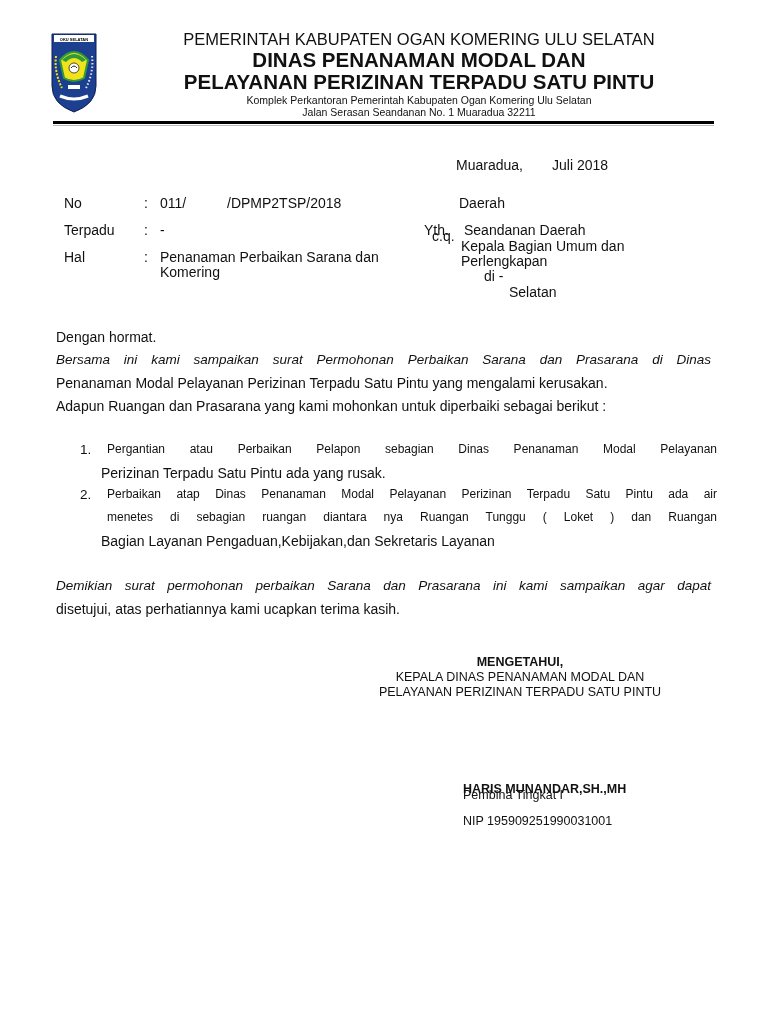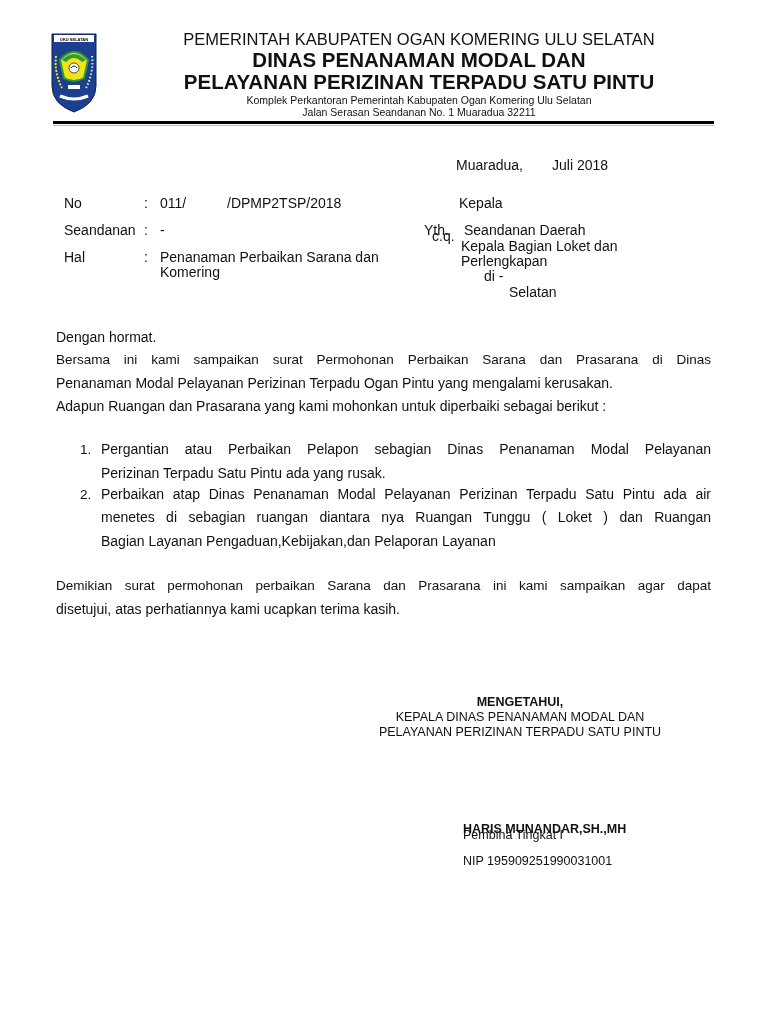--- a/index.html
+++ b/index.html
@@ -6,25 +6,25 @@
   body { width:768px; height:1024px; position:relative; overflow:hidden;
          font-family:"Liberation Sans", sans-serif; color:#111; }
   .abs { position:absolute; white-space:nowrap; }
   .logo { position:absolute; left:50px; top:30px; width:48px; height:84px; }
   .h1 { font-size:16.5px; left:0; width:838px; text-align:center; top:30px; }
   .h2 { font-size:20.5px; font-weight:bold; left:0; width:838px; text-align:center; }
   .h3 { font-size:10.5px; left:0; width:838px; text-align:center; }
   .rule { position:absolute; left:53px; width:661px; top:121px; height:3px; background:#000; }
   .rule2 { position:absolute; left:53px; width:661px; top:125px; height:1px; background:#bbb; }
   .t { font-size:14px; }
-  .para { position:absolute; left:56px; width:655px; font-size:13.5px; line-height:23px; text-align:justify; }
+  .para { position:absolute; left:56px; width:655px; font-size:13.5px; line-height:23px; text-align:justify;font-style:italic; }
   .just { text-align:justify; text-align-last:justify; }
-  .li { position:absolute; left:101px; width:610px; font-size:14px; line-height:23px; text-align:justify; }
+  .li { position:absolute; left:107px; width:610px; font-size:12px; line-height:23px; text-align:justify; }
   .num { position:absolute; left:80px; font-size:13.5px; }
-  .sig { font-size:12.5px;margin-top:40px; }
+  .sig { font-size:12.5px; }
   .b { font-weight:bold; }
 </style>
 </head>
 <body>
 
 <svg class="logo" viewBox="0 0 48 84" style="width:50px;height:84px;top:30px;left:49px">
   <path d="M2 4 L46 4 L46 56 Q46 74 24 82 Q2 74 2 56 Z" fill="#1d3f8f" stroke="#0d1f55" stroke-width="1"></path>
   <rect x="4" y="5" width="40" height="7" fill="#fff"></rect>
   <text x="24" y="10.5" font-size="4" text-anchor="middle" fill="#000" font-family="Liberation Sans, sans-serif" font-weight="bold">OKU SELATAN</text>
   <path d="M10 30 Q24 14 38 30 L34 48 Q24 54 14 48 Z" fill="#f2e21a" stroke="#2e9a3c" stroke-width="2"></path>
@@ -46,51 +46,51 @@
 <div class="rule2"></div>
 
 <div class="abs t" style="left:456px;top:157px">Muaradua,</div>
 <div class="abs t" style="left:552px;top:157px">Juli 2018</div>
 
 <div class="abs t" style="left:64px;top:195px">No</div>
 <div class="abs t" style="left:144px;top:195px">:</div>
 <div class="abs t" style="left:160px;top:195px">011/</div>
 <div class="abs t" style="left:227px;top:195px">/DPMP2TSP/2018</div>
 
-<div class="abs t" style="left:64px;top:222px">Seandanan</div>
+<div class="abs t" style="left:64px;top:222px">Terpadu</div>
 <div class="abs t" style="left:144px;top:222px">:</div>
 <div class="abs t" style="left:160px;top:222px">-</div>
 
 <div class="abs t" style="left:64px;top:249px">Hal</div>
 <div class="abs t" style="left:144px;top:249px">:</div>
 <div class="abs t" style="left:160px;top:249px">Penanaman Perbaikan Sarana dan</div>
 <div class="abs t" style="left:160px;top:264px">Komering</div>
 
-<div class="abs t" style="left:459px;top:195px">Kepala</div>
+<div class="abs t" style="left:459px;top:195px">Daerah</div>
 <div class="abs t" style="left:424px;top:222px">Yth.</div>
 <div class="abs t" style="left:464px;top:222px">Seandanan  Daerah</div>
 <div class="abs t" style="left:432px;top:228px">c.q.</div>
-<div class="abs t" style="left:461px;top:238px">Kepala Bagian Loket dan</div>
+<div class="abs t" style="left:461px;top:238px">Kepala Bagian Umum dan</div>
 <div class="abs t" style="left:461px;top:253px">Perlengkapan</div>
 <div class="abs t" style="left:484px;top:268px">di -</div>
 <div class="abs t" style="left:509px;top:284px">Selatan</div>
 
 <div class="abs t" style="left:56px;top:329px">Dengan hormat.</div>
 <div class="para just" style="top:348px">Bersama ini kami sampaikan surat Permohonan Perbaikan Sarana dan Prasarana di  Dinas</div>
-<div class="abs t" style="left:56px;top:375px">Penanaman Modal Pelayanan Perizinan Terpadu Ogan Pintu  yang mengalami kerusakan.</div>
+<div class="abs t" style="left:56px;top:375px">Penanaman Modal Pelayanan Perizinan Terpadu Satu Pintu  yang mengalami kerusakan.</div>
 <div class="abs t" style="left:56px;top:398px">Adapun Ruangan dan Prasarana yang kami mohonkan untuk diperbaiki sebagai berikut :</div>
 
 <div class="num" style="top:442px">1.</div>
 <div class="li just" style="top:438px">Pergantian atau Perbaikan Pelapon sebagian Dinas Penanaman Modal Pelayanan</div>
 <div class="abs t" style="left:101px;top:465px">Perizinan Terpadu Satu Pintu  ada yang rusak.</div>
 
 <div class="num" style="top:487px">2.</div>
 <div class="li just" style="top:483px">Perbaikan atap Dinas Penanaman Modal Pelayanan Perizinan Terpadu Satu Pintu  ada air</div>
 <div class="li just" style="top:506px">menetes di sebagian ruangan diantara nya Ruangan Tunggu ( Loket )  dan Ruangan</div>
-<div class="abs t" style="left:101px;top:533px">Bagian Layanan Pengaduan,Kebijakan,dan Pelaporan Layanan</div>
+<div class="abs t" style="left:101px;top:533px">Bagian Layanan Pengaduan,Kebijakan,dan Sekretaris Layanan</div>
 
 <div class="para just" style="top:574px">Demikian surat permohonan perbaikan Sarana dan Prasarana ini kami sampaikan agar dapat</div>
 <div class="abs t" style="left:56px;top:601px">disetujui, atas perhatiannya kami ucapkan terima kasih.</div>
 
 <div class="abs sig b" style="left:360px;width:320px;text-align:center;top:655px">MENGETAHUI,</div>
 <div class="abs sig" style="left:360px;width:320px;text-align:center;top:670px">KEPALA DINAS PENANAMAN MODAL DAN</div>
 <div class="abs sig" style="left:360px;width:320px;text-align:center;top:685px">PELAYANAN PERIZINAN TERPADU SATU PINTU</div>
 
 <div class="abs sig b" style="left:463px;top:782px">HARIS MUNANDAR,SH.,MH</div>
 <div class="abs sig" style="left:463px;top:788px">Pembina Tingkat I</div>

